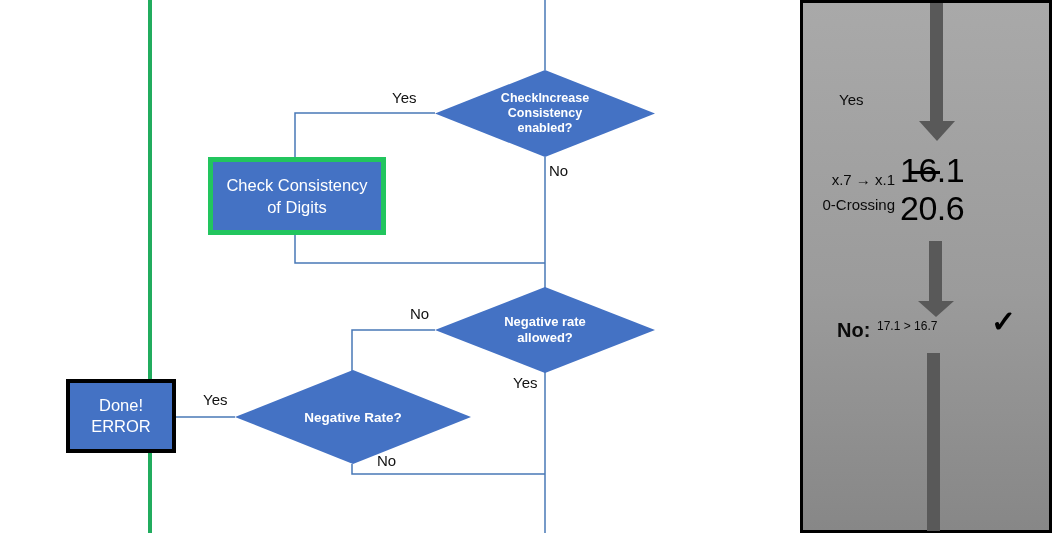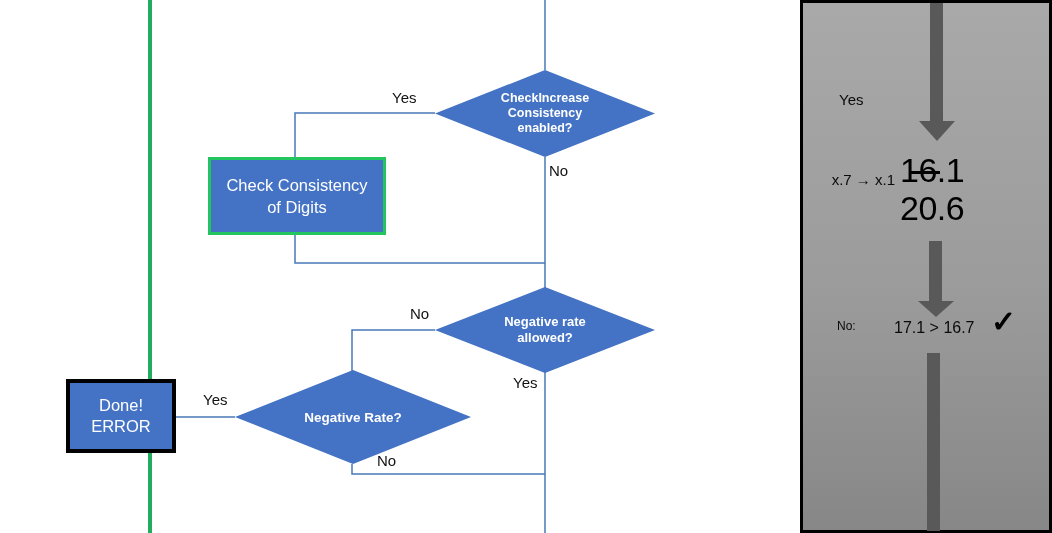--- a/index.html
+++ b/index.html
@@ -16,21 +16,21 @@
   .connectors path { stroke:#4878B6; stroke-width:1.5; fill:none; }
 
   
   .shape { position:absolute; z-index:3; display:flex; align-items:center; justify-content:center; text-align:center; color:#ffffff; box-sizing:border-box; }
   .diamond { background:#4472C4; clip-path:polygon(50% 0, 100% 50%, 50% 100%, 0 50%); }
   .d1 { left:435px; top:70px;  width:220px; height:87px; font-size:12.5px; font-weight:600; line-height:15px; }
   .d1 .lbl { width:118px; }
   .d2 { left:435px; top:287px; width:220px; height:86px; font-size:13px; font-weight:600; line-height:16px; }
   .d2 .lbl { width:108px; }
   .d3 { left:235px; top:370px; width:236px; height:94px; font-size:13.5px; font-weight:600; }
-  .proc { left:208px; top:157px; width:178px; height:78px; background:#4472C4; border:3px solid #22c55e; font-size:16.5px; line-height:22px; }
+  .proc { left:208px; top:157px; width:178px; height:78px; background:#4472C4; border:5px solid #22c55e; font-size:16.5px; line-height:22px; }
   .proc .lbl { width:150px; }
   .done { left:66px; top:379px; width:110px; height:74px; background:#4472C4; border:4px solid #000000; font-size:16.5px; line-height:21px; }
   .done .lbl { width:80px; }
 
   
   .edge-label { position:absolute; z-index:4; font-size:15px; color:#111111; white-space:nowrap; }
   .yes-top    { left:392px; top:89px; }
   .no-top     { left:549px; top:162px; }
   .no-mid     { left:410px; top:305px; }
   .yes-mid    { left:513px; top:374px; }
@@ -51,22 +51,22 @@
   .head { position:absolute; width:0; height:0; border-left:18px solid transparent; border-right:18px solid transparent; }
   .head-top { left:116px; top:118px; border-top:20px solid #595959; }
   .head-mid { left:115px; top:298px; border-top:16px solid #595959; }
 
   .panel-yes { position:absolute; left:36px; top:88px; font-size:15px; color:#0a0a0a; }
   .rule { position:absolute; left:0; top:164px; width:92px; text-align:right; font-size:15px; line-height:25px; color:#0a0a0a; }
   .nums { position:absolute; left:97px; top:148px; font-size:34px; line-height:38px; color:#000000; letter-spacing:-0.5px; }
   .struck { position:relative; display:inline-block; }
   .struck::after { content:""; position:absolute; left:-7px; right:-3px; top:52%; height:3px; background:#000000; }
 
-  .result-no   { position:absolute; left:34px;  top:316px; font-size:12px; color:#0a0a0a; }
-  .result-cmp  { position:absolute; left:91px;  top:316px; font-size:16px; color:#0a0a0a; }
+  .result-no   { position:absolute; left:34px;  top:316px; font-size:20px; color:#0a0a0a;font-weight:bold; }
+  .result-cmp  { position:absolute; left:74px;  top:316px; font-size:12px; color:#0a0a0a; }
   .result-check{ position:absolute; left:188px; top:301px; font-size:30px; font-weight:bold; color:#000000; }
 </style>
 </head>
 <body>
 
 <div class="stage">
 
   <div class="green-line"></div>
 
   <svg class="connectors" width="1052" height="533" viewBox="0 0 1052 533">
@@ -108,20 +108,21 @@
   <span class="edge-label no-bottom">No</span>
 
   <div class="panel">
     <div class="bar bar-top"></div>
     <div class="head head-top"></div>
 
     <span class="panel-yes">Yes</span>
 
     <div class="rule">
       <div>x.7 → x.1</div>
+      <div>0-Crossing</div>
     </div>
 
     <div class="nums">
       <div><span>1</span><span class="struck">6</span><span>.1</span></div>
       <div>20.6</div>
     </div>
 
     <div class="bar bar-mid"></div>
     <div class="head head-mid"></div>
 

